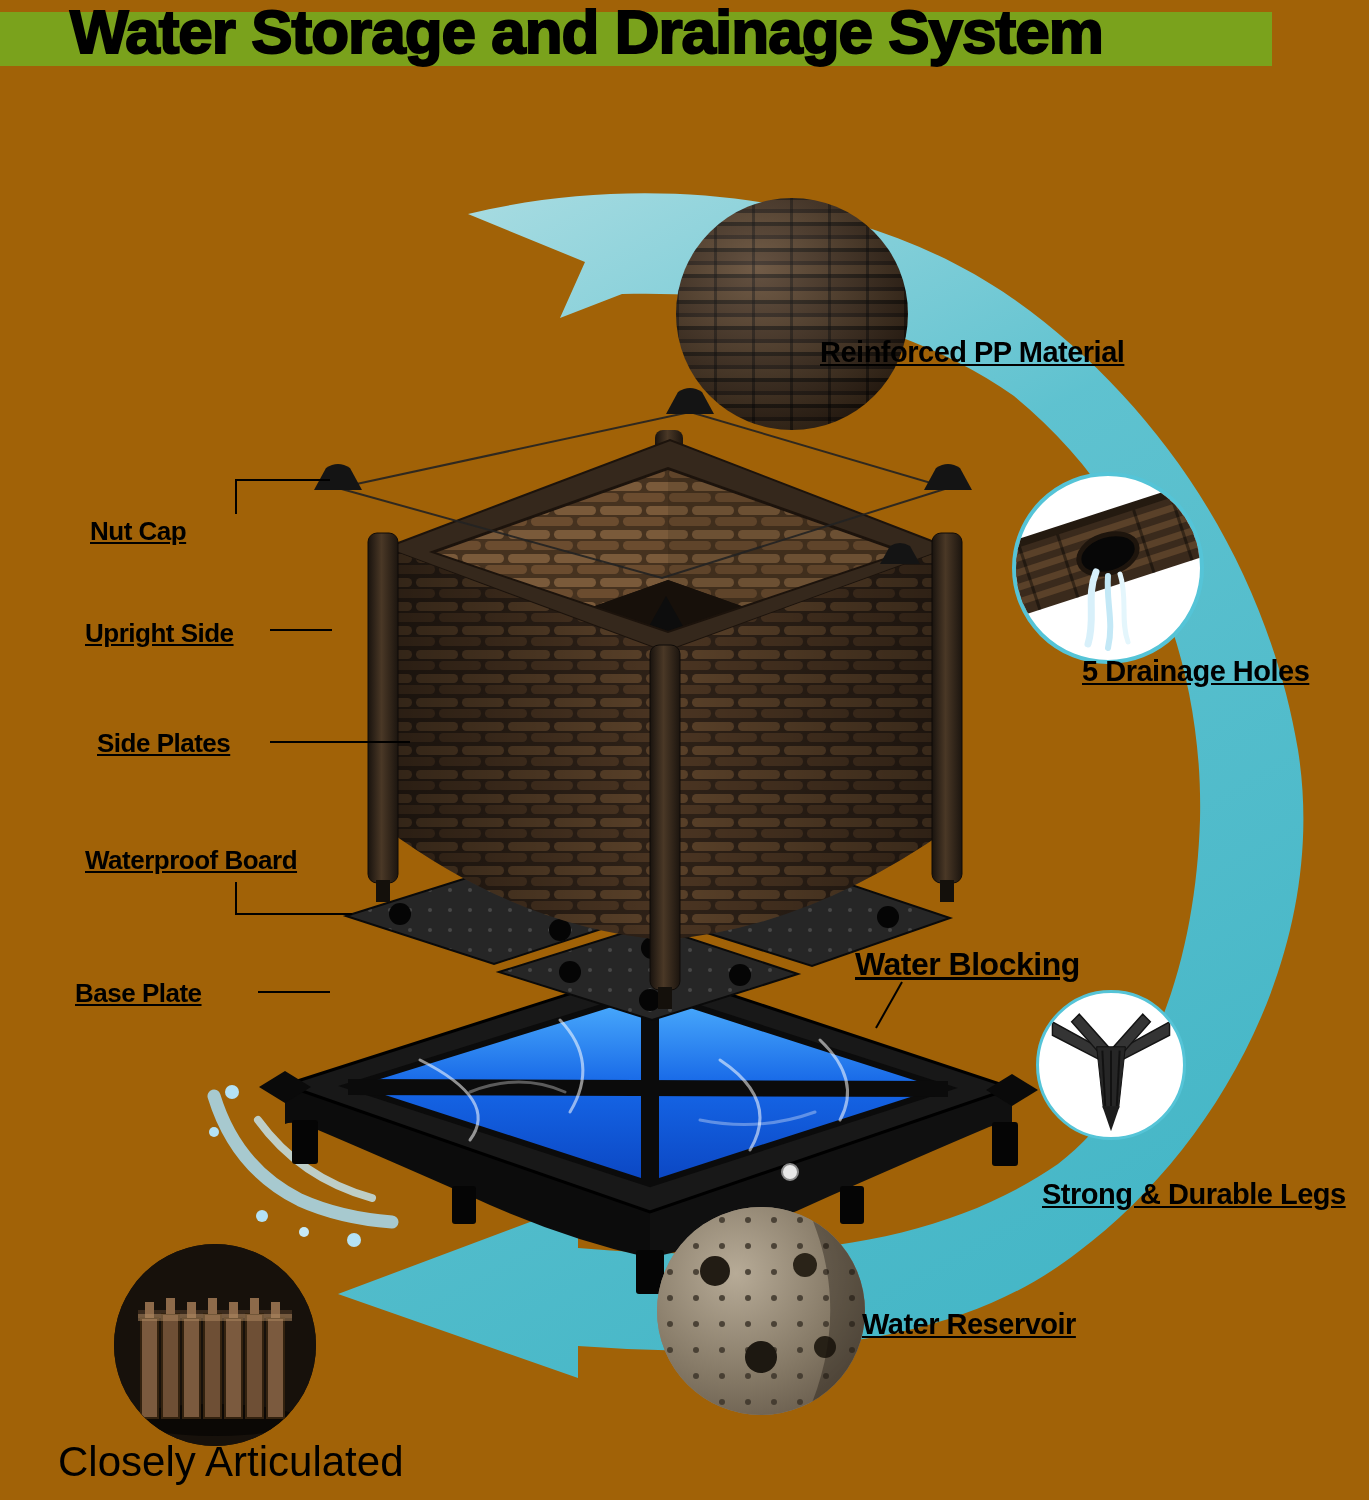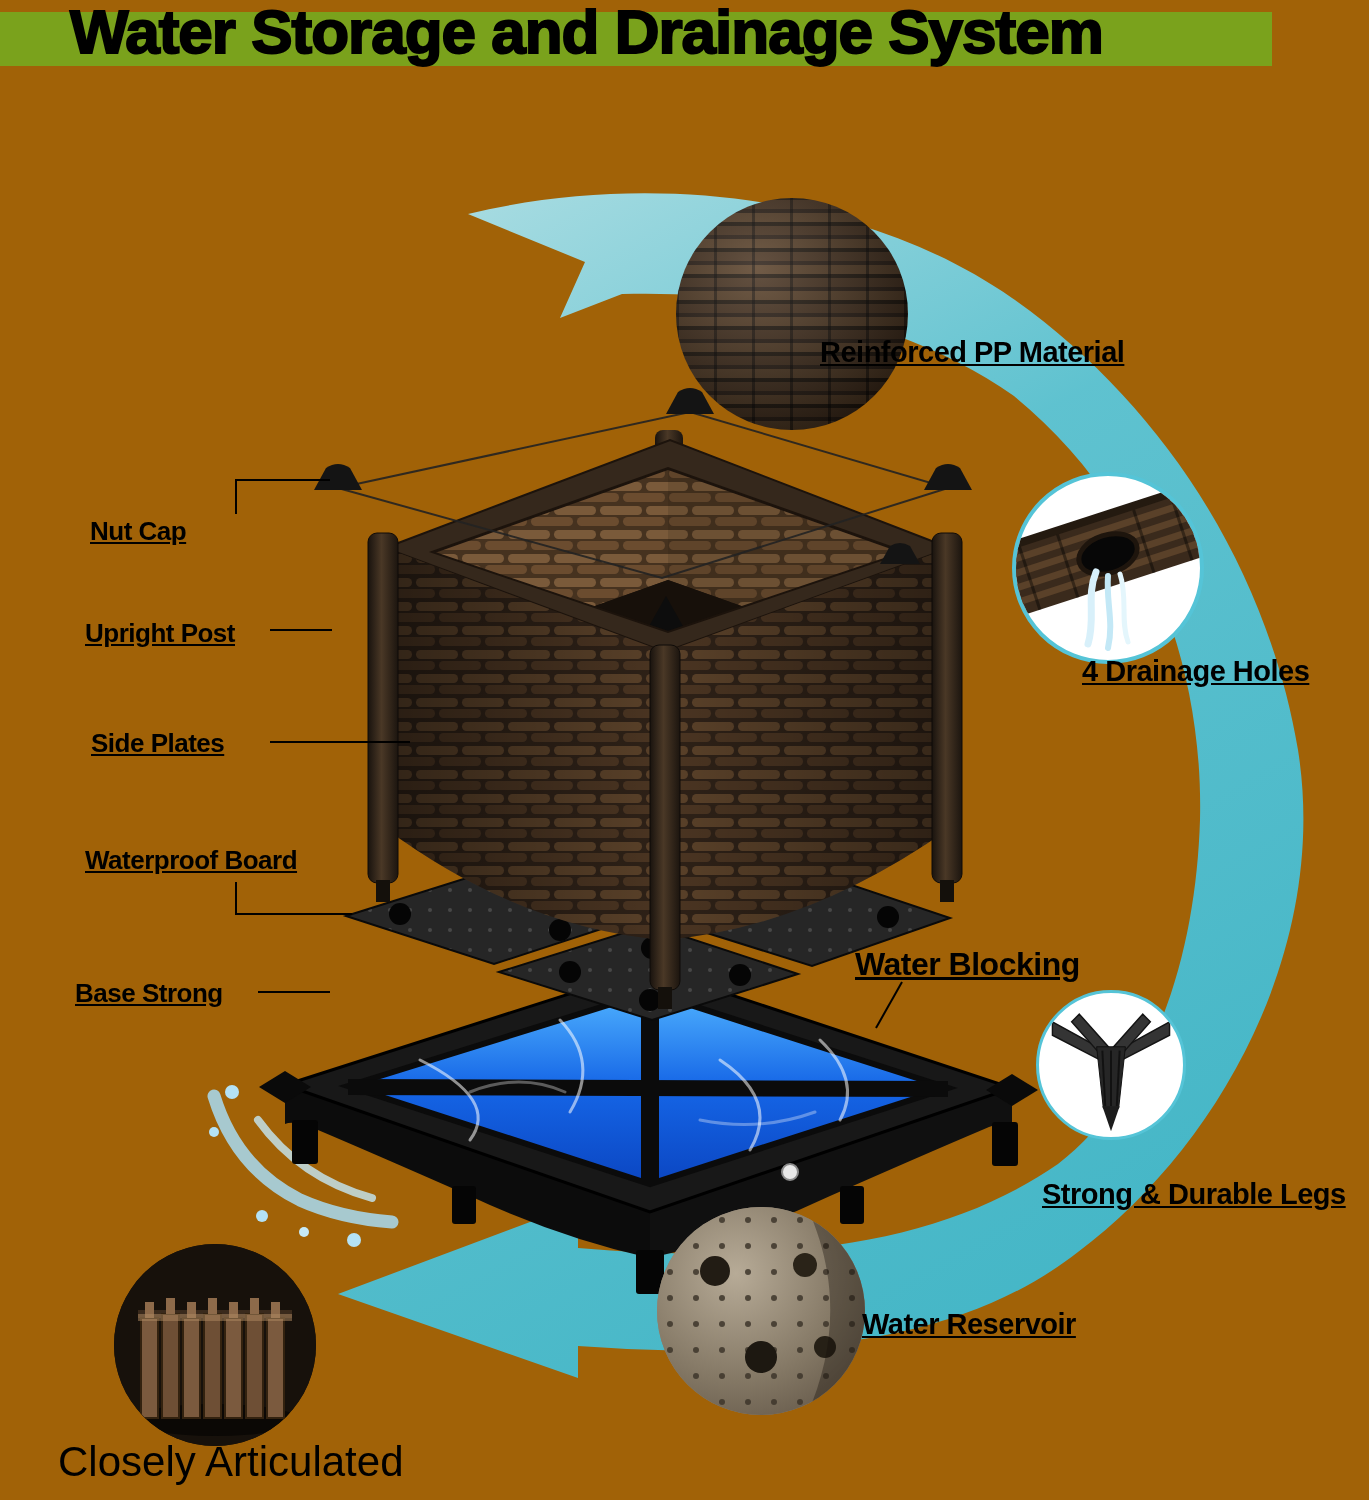--- a/index.html
+++ b/index.html
@@ -34,21 +34,21 @@
   .circle-drain{left:1012px;top:472px;width:192px;height:192px;background:#fff;border:4px solid #55c4d7;}
   .circle-legs{left:1036px;top:990px;width:150px;height:150px;background:#fff;border:3px solid #55c4d7;}
   .circle-reservoir{left:657px;top:1207px;width:208px;height:208px;background:#8d8272;}
   .circle-articulated{left:114px;top:1244px;width:202px;height:202px;background:#17110b;}
   
   .lbl{position:absolute;z-index:3;font-weight:700;color:#000;letter-spacing:-0.5px;text-decoration:underline;}
   .lbl-left{font-size:26px;text-align:left;white-space:nowrap;}
   .lbl-right{font-size:29px;white-space:nowrap;}
   .lbl-nutcap{left:90px;top:516px;width:180px;}
   .lbl-post{left:85px;top:618px;width:180px;}
-  .lbl-sideplates{left:91px;top:728px;width:180px;}
+  .lbl-sideplates{left:97px;top:728px;width:180px;}
   .lbl-waterproof{left:85px;top:845px;width:250px;}
   .lbl-baseplate{left:75px;top:978px;width:180px;}
   .lbl-waterblocking{left:855px;top:946px;font-size:32px;white-space:nowrap;}
   .lbl-pp{left:820px;top:336px;}
   .lbl-drain{left:1082px;top:655px;}
   .lbl-legs{left:1042px;top:1178px;}
   .lbl-reservoir{left:862px;top:1308px;}
   .lbl-articulated{left:58px;top:1438px;font-size:42px;font-weight:400;letter-spacing:0;white-space:nowrap;z-index:3;position:absolute;}
 </style>
 </head>
@@ -307,25 +307,25 @@
         <rect x="94" y="54" width="9" height="16"></rect>
         <rect x="115" y="58" width="9" height="16"></rect>
         <rect x="136" y="54" width="9" height="16"></rect>
         <rect x="157" y="58" width="9" height="16"></rect>
       </g>
       <rect x="24" y="70" width="154" height="7" fill="rgba(176,138,98,0.5)"></rect>
     </svg>
   </div>
 
   <div class="lbl lbl-left lbl-nutcap">Nut Cap</div>
-  <div class="lbl lbl-left lbl-post">Upright Post</div>
+  <div class="lbl lbl-left lbl-post">Upright Side</div>
   <div class="lbl lbl-left lbl-sideplates">Side Plates</div>
   <div class="lbl lbl-left lbl-waterproof">Waterproof Board</div>
-  <div class="lbl lbl-left lbl-baseplate">Base Strong</div>
+  <div class="lbl lbl-left lbl-baseplate">Base Plate</div>
   <div class="lbl lbl-waterblocking">Water Blocking</div>
 
   <div class="lbl lbl-right lbl-pp">Reinforced PP Material</div>
-  <div class="lbl lbl-right lbl-drain">4 Drainage Holes</div>
+  <div class="lbl lbl-right lbl-drain">5 Drainage Holes</div>
   <div class="lbl lbl-right lbl-legs">Strong &amp; Durable Legs</div>
   <div class="lbl lbl-right lbl-reservoir">Water Reservoir</div>
   <div class="lbl-articulated">Closely Articulated</div>
 
 </div>
 
 </body></html>

